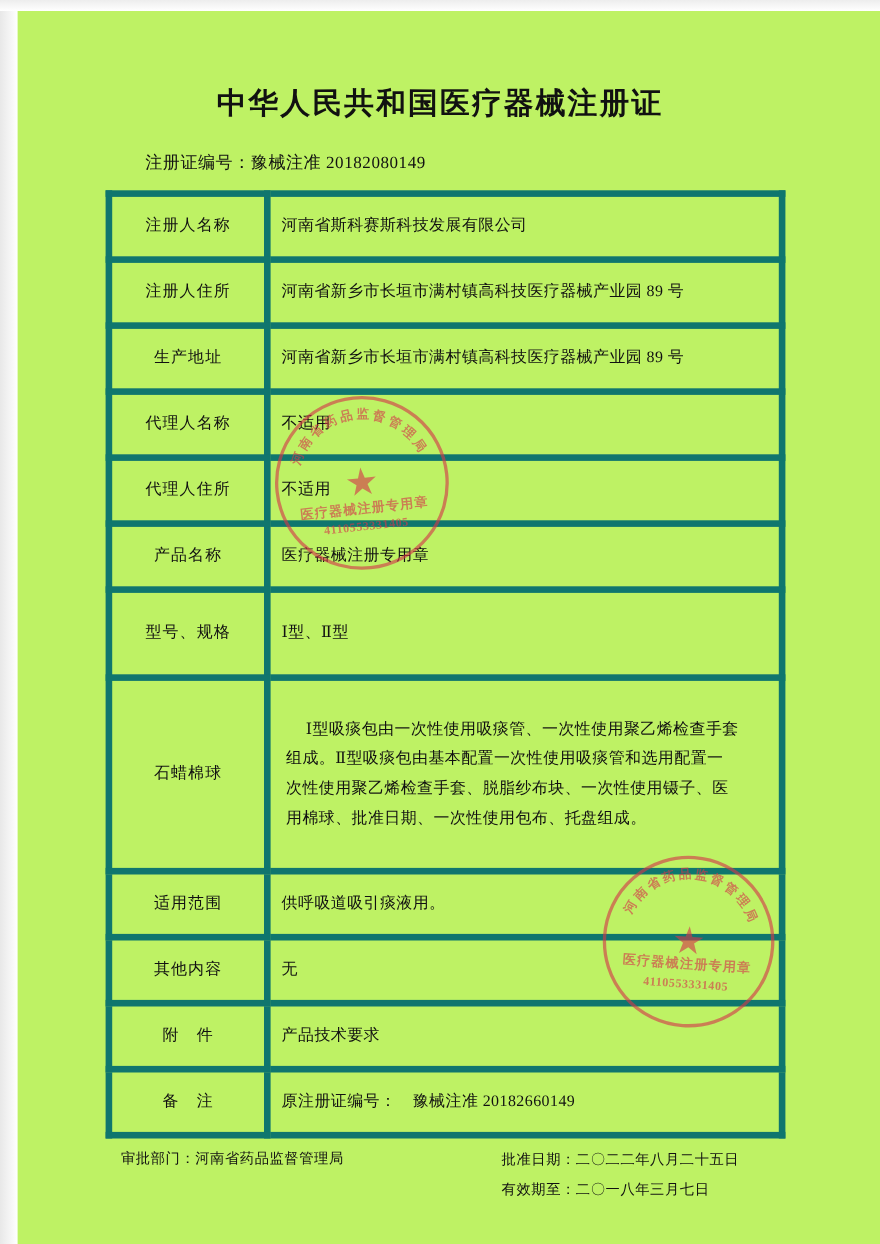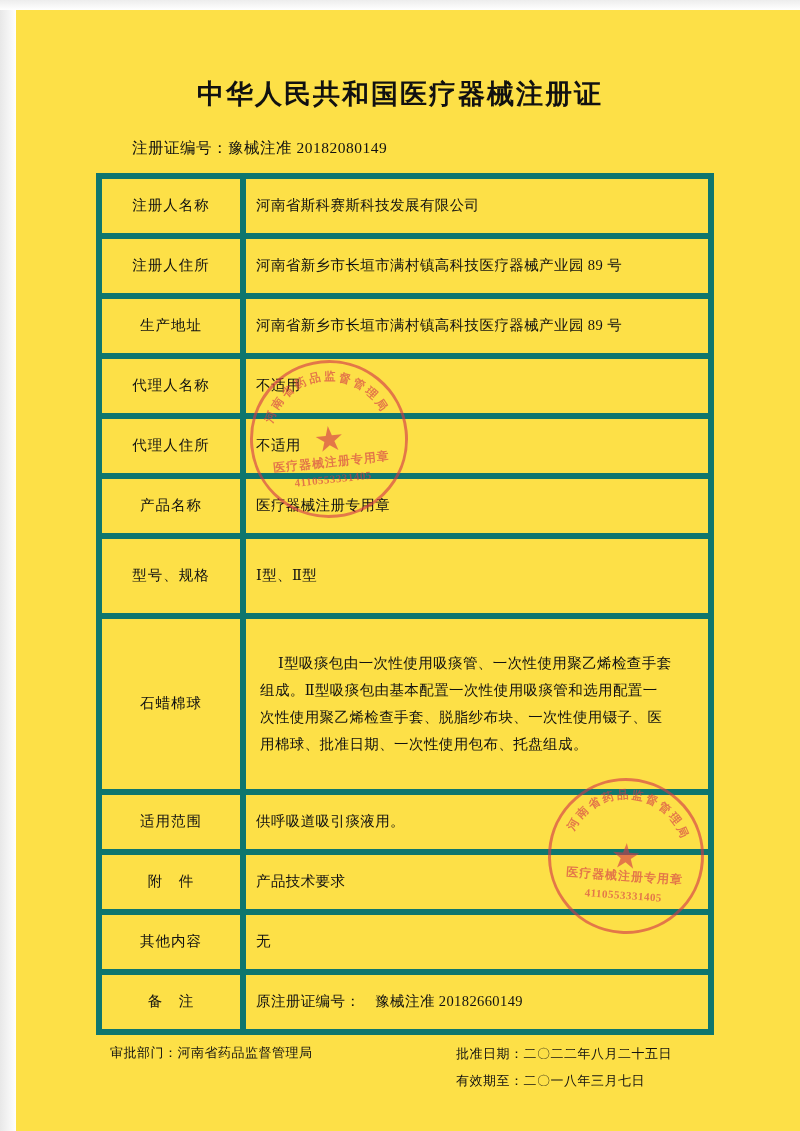--- a/index.html
+++ b/index.html
@@ -12,21 +12,21 @@
     height: 1131px;
     position: relative;
     font-family: "Liberation Serif", "DejaVu Serif", serif;
     color: #111;
     overflow: hidden;
   }
   .page {
     position: relative;
     width: 800px;
     height: 1131px;
-    background: #fde047;
+    background: #bef264;
   }
   .doc-title {
     text-align: center;
     font-size: 27px;
     font-weight: bold;
     letter-spacing: 2px;
     margin: 0;
     padding-top: 76px;
     color: #111;
     font-family: "Liberation Serif", "DejaVu Serif", serif;
@@ -214,26 +214,26 @@
           <span>组成。Ⅱ型吸痰包由基本配置一次性使用吸痰管和选用配置一</span><br>
           <span>次性使用聚乙烯检查手套、脱脂纱布块、一次性使用镊子、医</span><br>
           <span>用棉球、批准日期、一次性使用包布、托盘组成。</span>
         </td>
       </tr>
       <tr class="tall">
         <td class="label">适用范围</td>
         <td class="value">供呼吸道吸引痰液用。</td>
       </tr>
       <tr class="tall">
+        <td class="label">其他内容</td>
+        <td class="value">无</td>
+      </tr>
+      <tr class="tall">
         <td class="label">附　件</td>
         <td class="value">产品技术要求</td>
-      </tr>
-      <tr class="tall">
-        <td class="label">其他内容</td>
-        <td class="value">无</td>
       </tr>
       <tr class="tall">
         <td class="label">备　注</td>
         <td class="value">原注册证编号：　豫械注准 20182660149</td>
       </tr>
     </tbody>
   </table>
 
   <div class="footer">
     <div class="footer-left">

